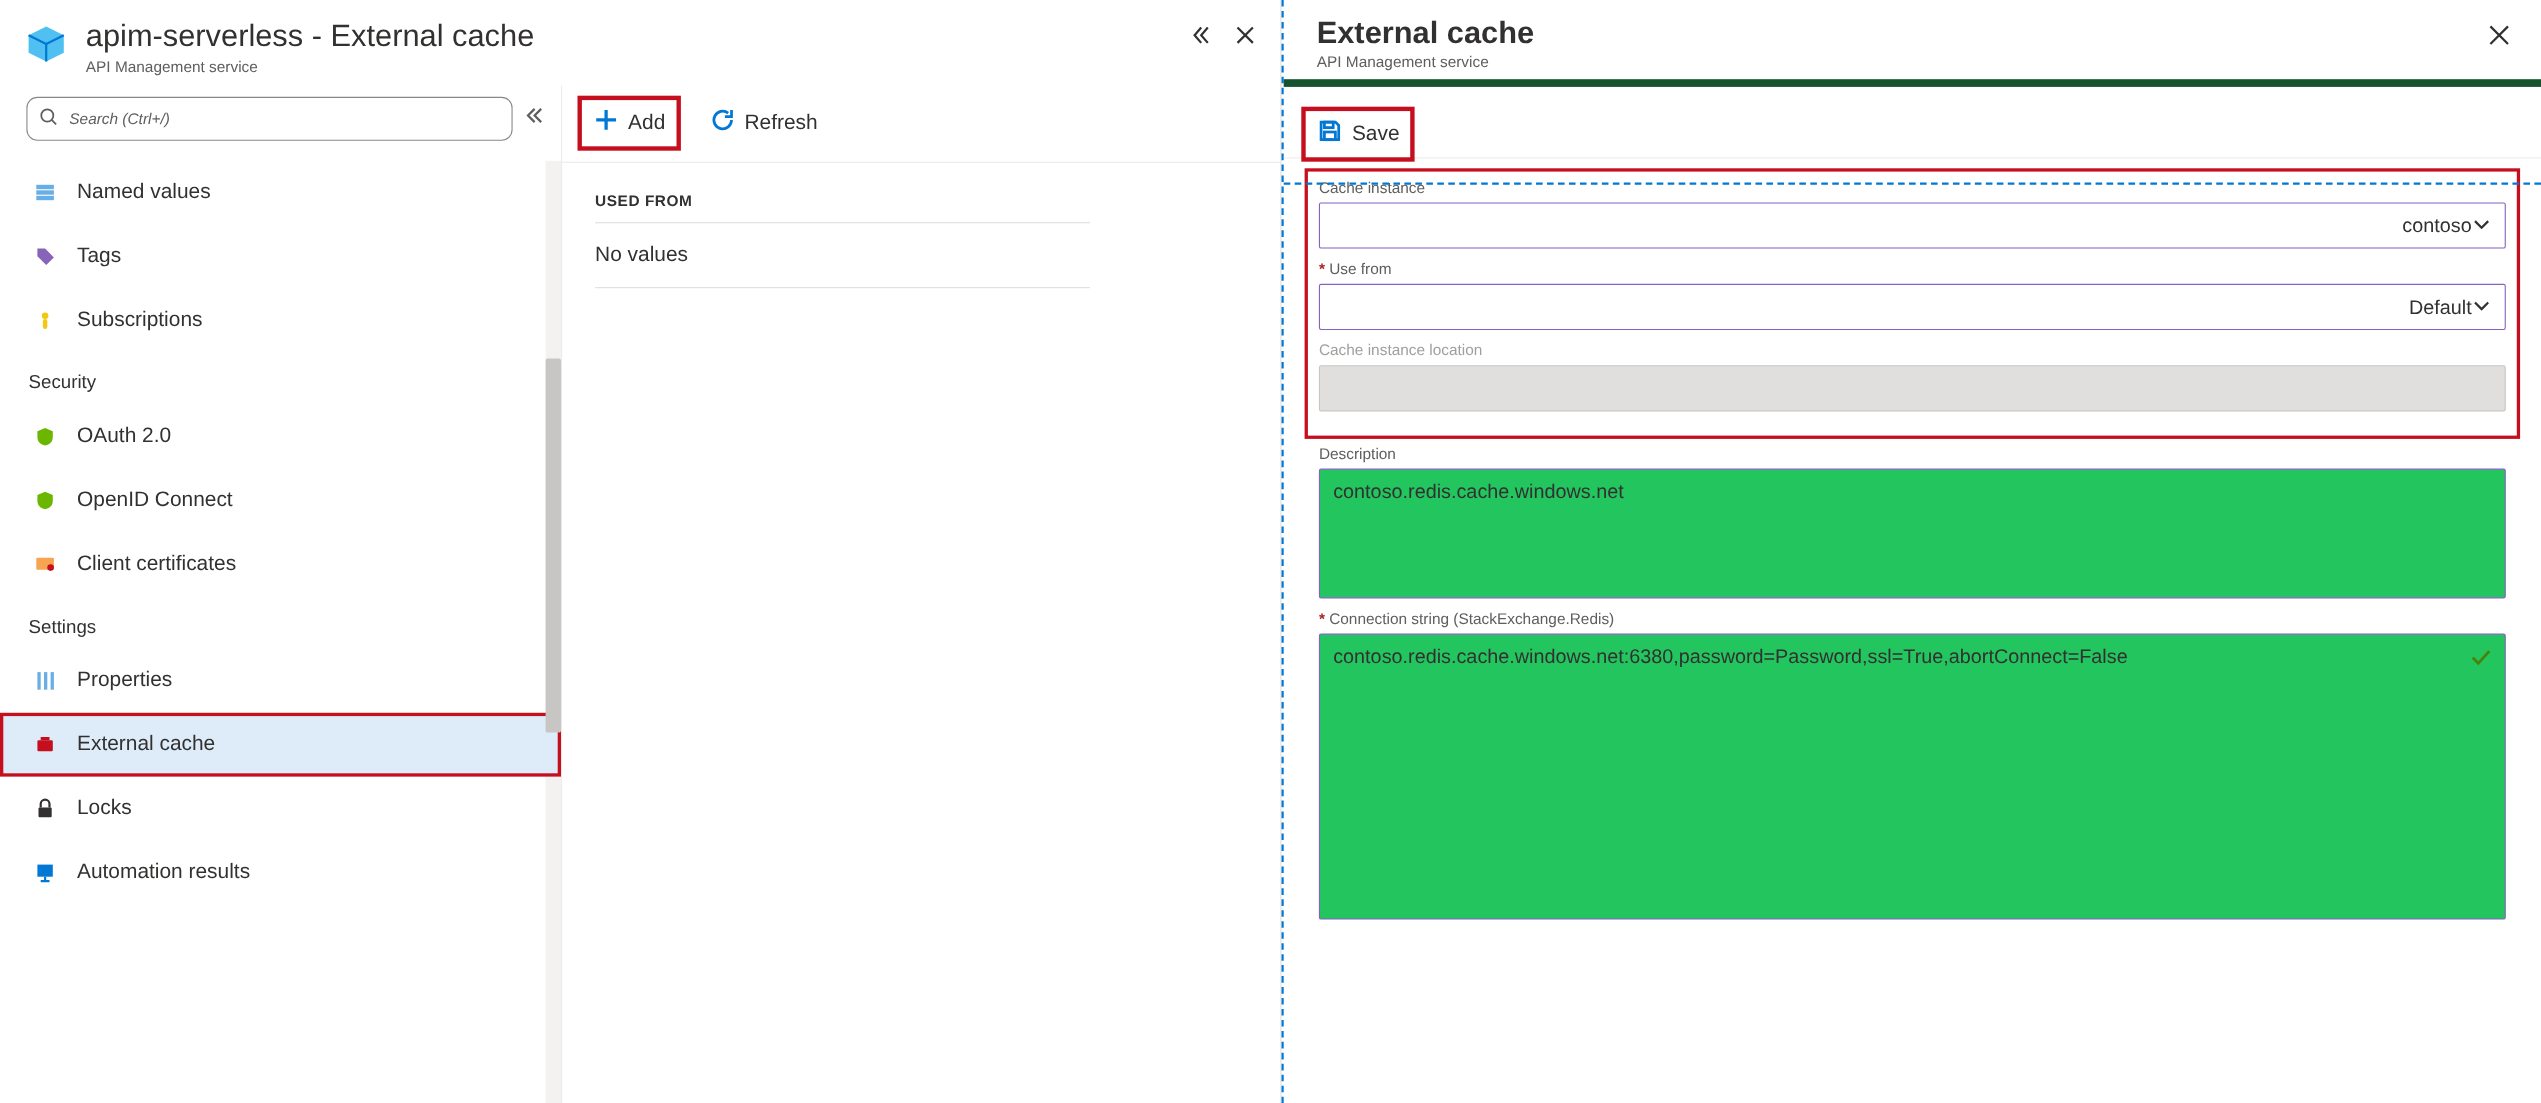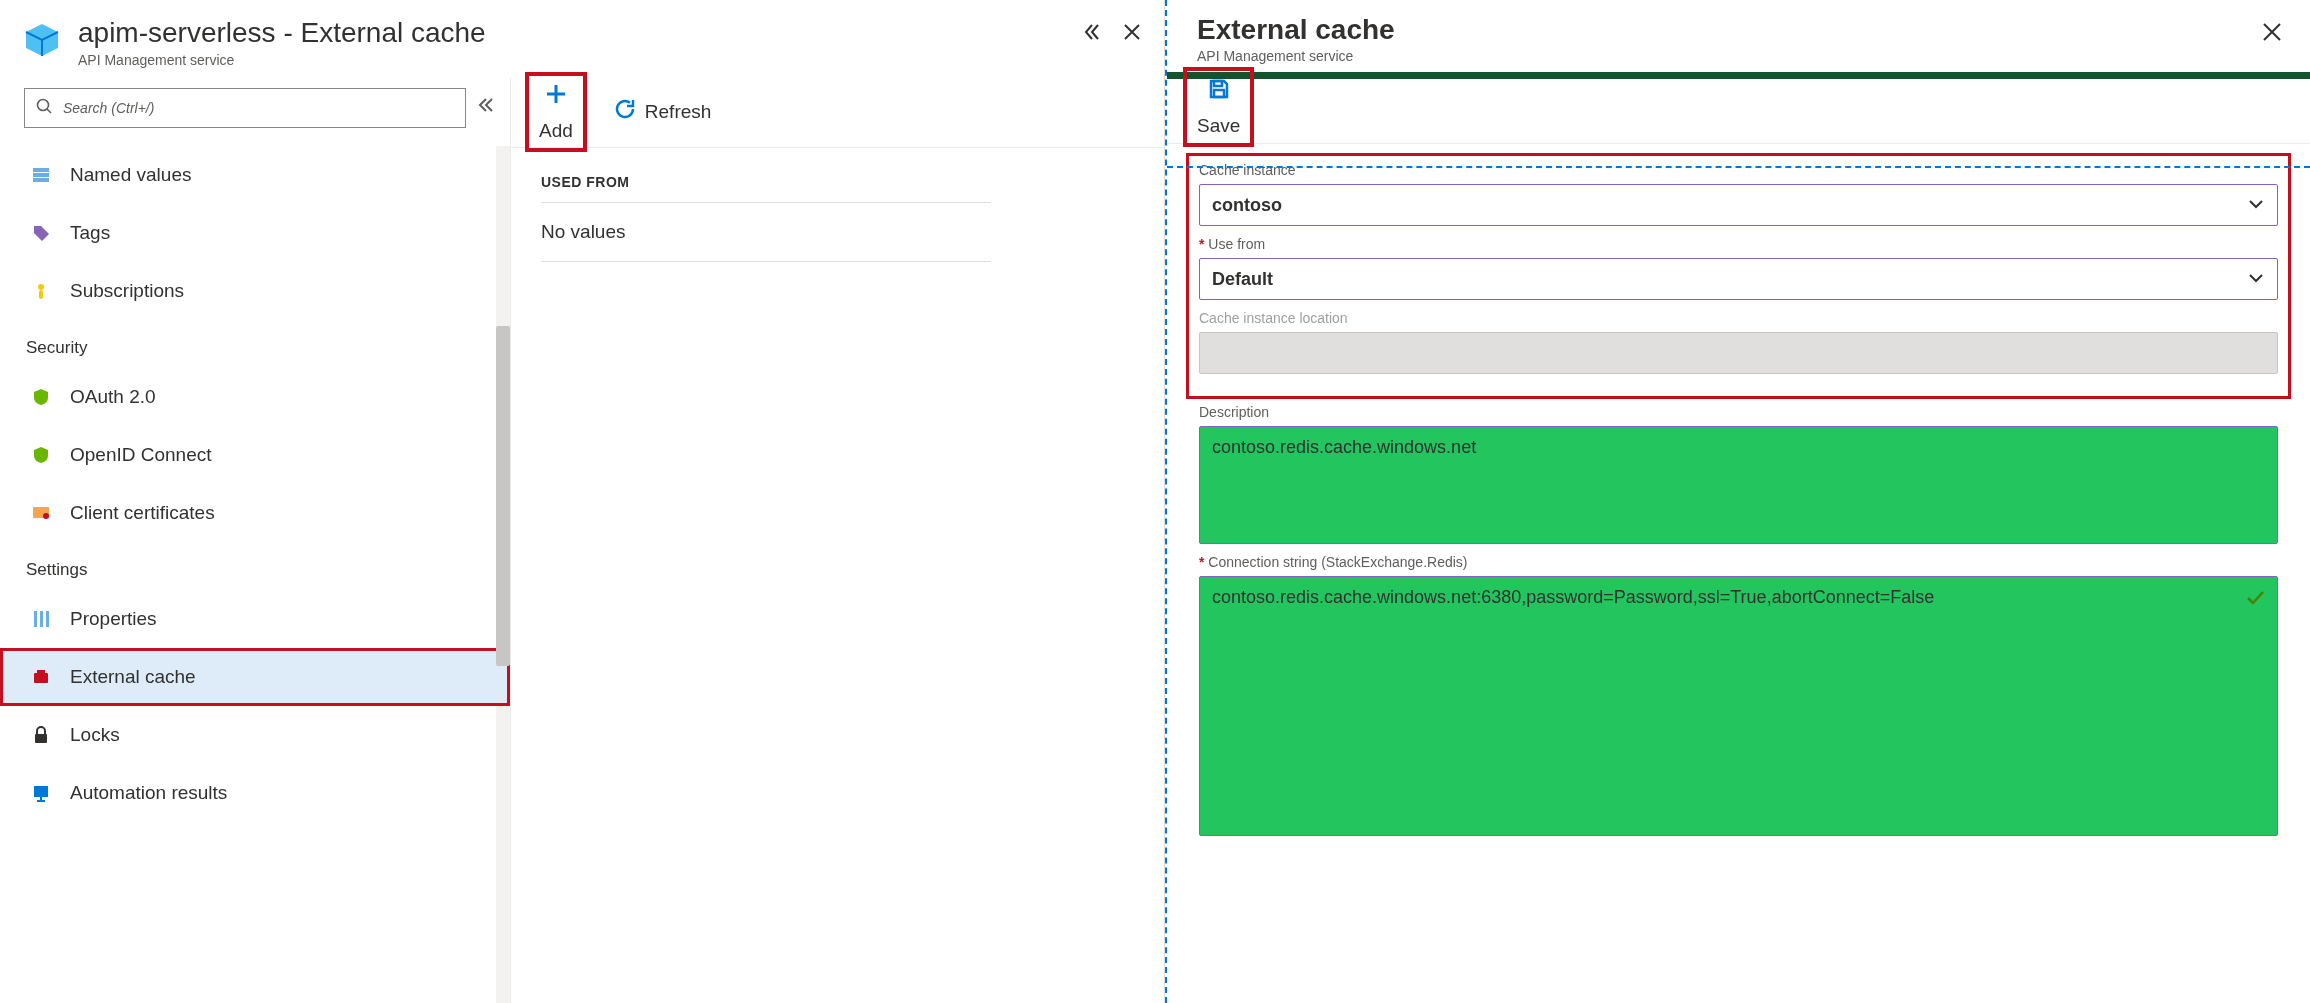--- a/index.html
+++ b/index.html
@@ -49,21 +49,21 @@
     display:flex;
     align-items:center;
     gap:10px;
   }
   .search-box {
     flex:1;
     display:flex;
     align-items:center;
     height: 40px;
     border: 1px solid #8a8886;
-    border-radius:0;
+    border-radius:10px;
     padding: 0 10px;
     color:#605e5c;
     font-style: italic;
   }
   .search-box .sicon { margin-right:10px; font-style:normal;}
   .sidebar-collapse { font-size:18px; color:#605e5c; cursor:pointer;}
   .nav-scroll {
     margin-top: 18px;
     flex:1;
     overflow-y: hidden;
@@ -125,21 +125,21 @@
   }
   .tb-btn {
     display:flex;
     align-items:center;
     gap:8px;
     font-size:19px;
     color:#323130;
     cursor:pointer;
     padding:6px 10px;
   }
-  .tb-btn.hl { outline:4px solid #c50f1f;flex-direction:column; }
+  .tb-btn.hl { outline:4px solid #c50f1f; }
   .tb-btn .tbi { color:#0078d4; font-size:22px; font-weight:bold;}
   .content-area { padding: 26px 30px; }
   .col-header {
     font-size: 14px;
     font-weight: 700;
     letter-spacing: .5px;
     color:#323130;
     padding-bottom:12px;
     border-bottom:1px solid #e1dfdd;
     width: 450px;
@@ -191,25 +191,24 @@
     font-weight:bold;
   }
   .f-label.disabled { color:#a19f9d;}
   .select-box {
     height:42px;
     border:1px solid #8661c5;
     display:flex;
     align-items:center;
     padding:0 12px;
     font-size:18px;
-    justify-content:space-between;
+    justify-content:flex-end;
     cursor:pointer;
     border-radius:2px;
     background:#fff;
-    font-weight:bold;
   }
   .select-box.disabled { background:#e1dfdd; border-color:#c8c6c4; cursor:default;}
   .chev { font-size:14px;}
   .textarea {
     border:1px solid #8661c5;
     border-radius:2px;
     padding:10px 12px;
     font-size:18px;
     min-height:118px;
     position:relative;

